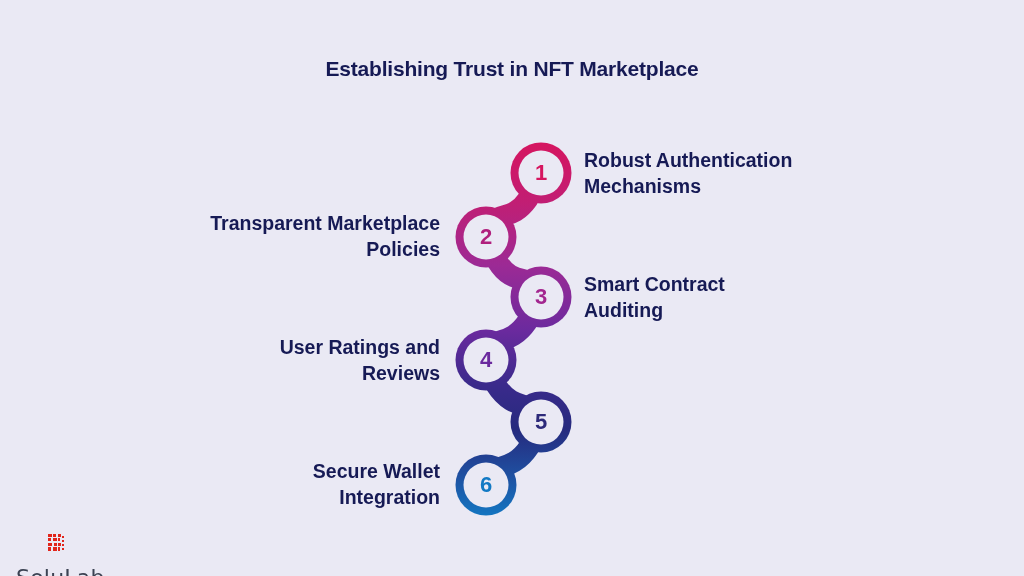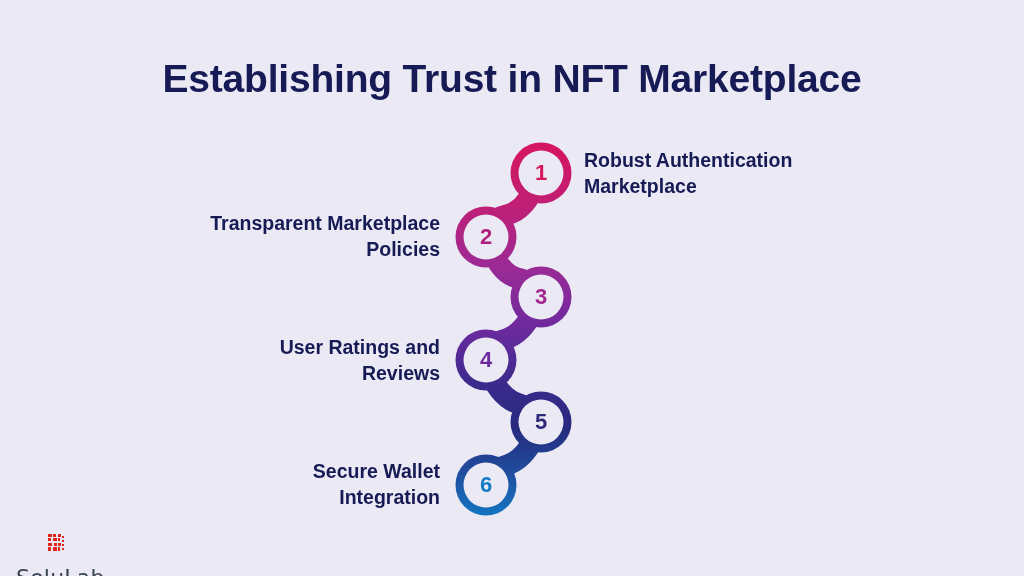--- a/index.html
+++ b/index.html
@@ -9,21 +9,21 @@
     font-family:"Liberation Sans", sans-serif;
     overflow:hidden;
     position:relative;
   }
   #stage{position:absolute;left:0;top:0;width:1024px;height:576px;}
 
   .title{
     position:absolute;
     left:0;top:57px;width:1024px;
     text-align:center;
-    font-size:39px;
+    font-size:21px;
     font-weight:bold;
     color:#161a55;
     letter-spacing:-0.2px;
   }
 
   #ribbon{position:absolute;left:0;top:0;width:1024px;height:576px;}
 
   .node-num{
     position:absolute;
     width:46px;height:46px;
@@ -113,23 +113,25 @@
   </svg>
 
   <div class="node-num" style="left:518px;top:150px;color:#d6155f">1</div>
   <div class="node-num" style="left:463px;top:214px;color:#b01f7d">2</div>
   <div class="node-num" style="left:518px;top:274px;color:#a3268f">3</div>
   <div class="node-num" style="left:463px;top:337px;color:#6b2a9e">4</div>
   <div class="node-num" style="left:518px;top:399px;color:#2d2a7a">5</div>
   <div class="node-num" style="left:463px;top:462px;color:#1279c4">6</div>
 
   <div class="label right" style="left:584px;top:147px;width:330px">Robust Authentication
-Marketplace</div>
+Mechanisms</div>
   <div class="label left" style="left:110px;top:210px;width:330px">Transparent Marketplace
 Policies</div>
+  <div class="label right" style="left:584px;top:271px;width:330px">Smart Contract
+Auditing</div>
   <div class="label left" style="left:110px;top:334px;width:330px">User Ratings and
 Reviews</div>
   <div class="label left" style="left:110px;top:458px;width:330px">Secure Wallet
 Integration</div>
 
   <div class="logo">
     <svg class="logo-mark" viewBox="0 0 26 26">
       <g fill="#e1251b">
         <rect x="1" y="3" width="4" height="3"></rect>
         <rect x="6" y="3" width="3" height="3"></rect>

